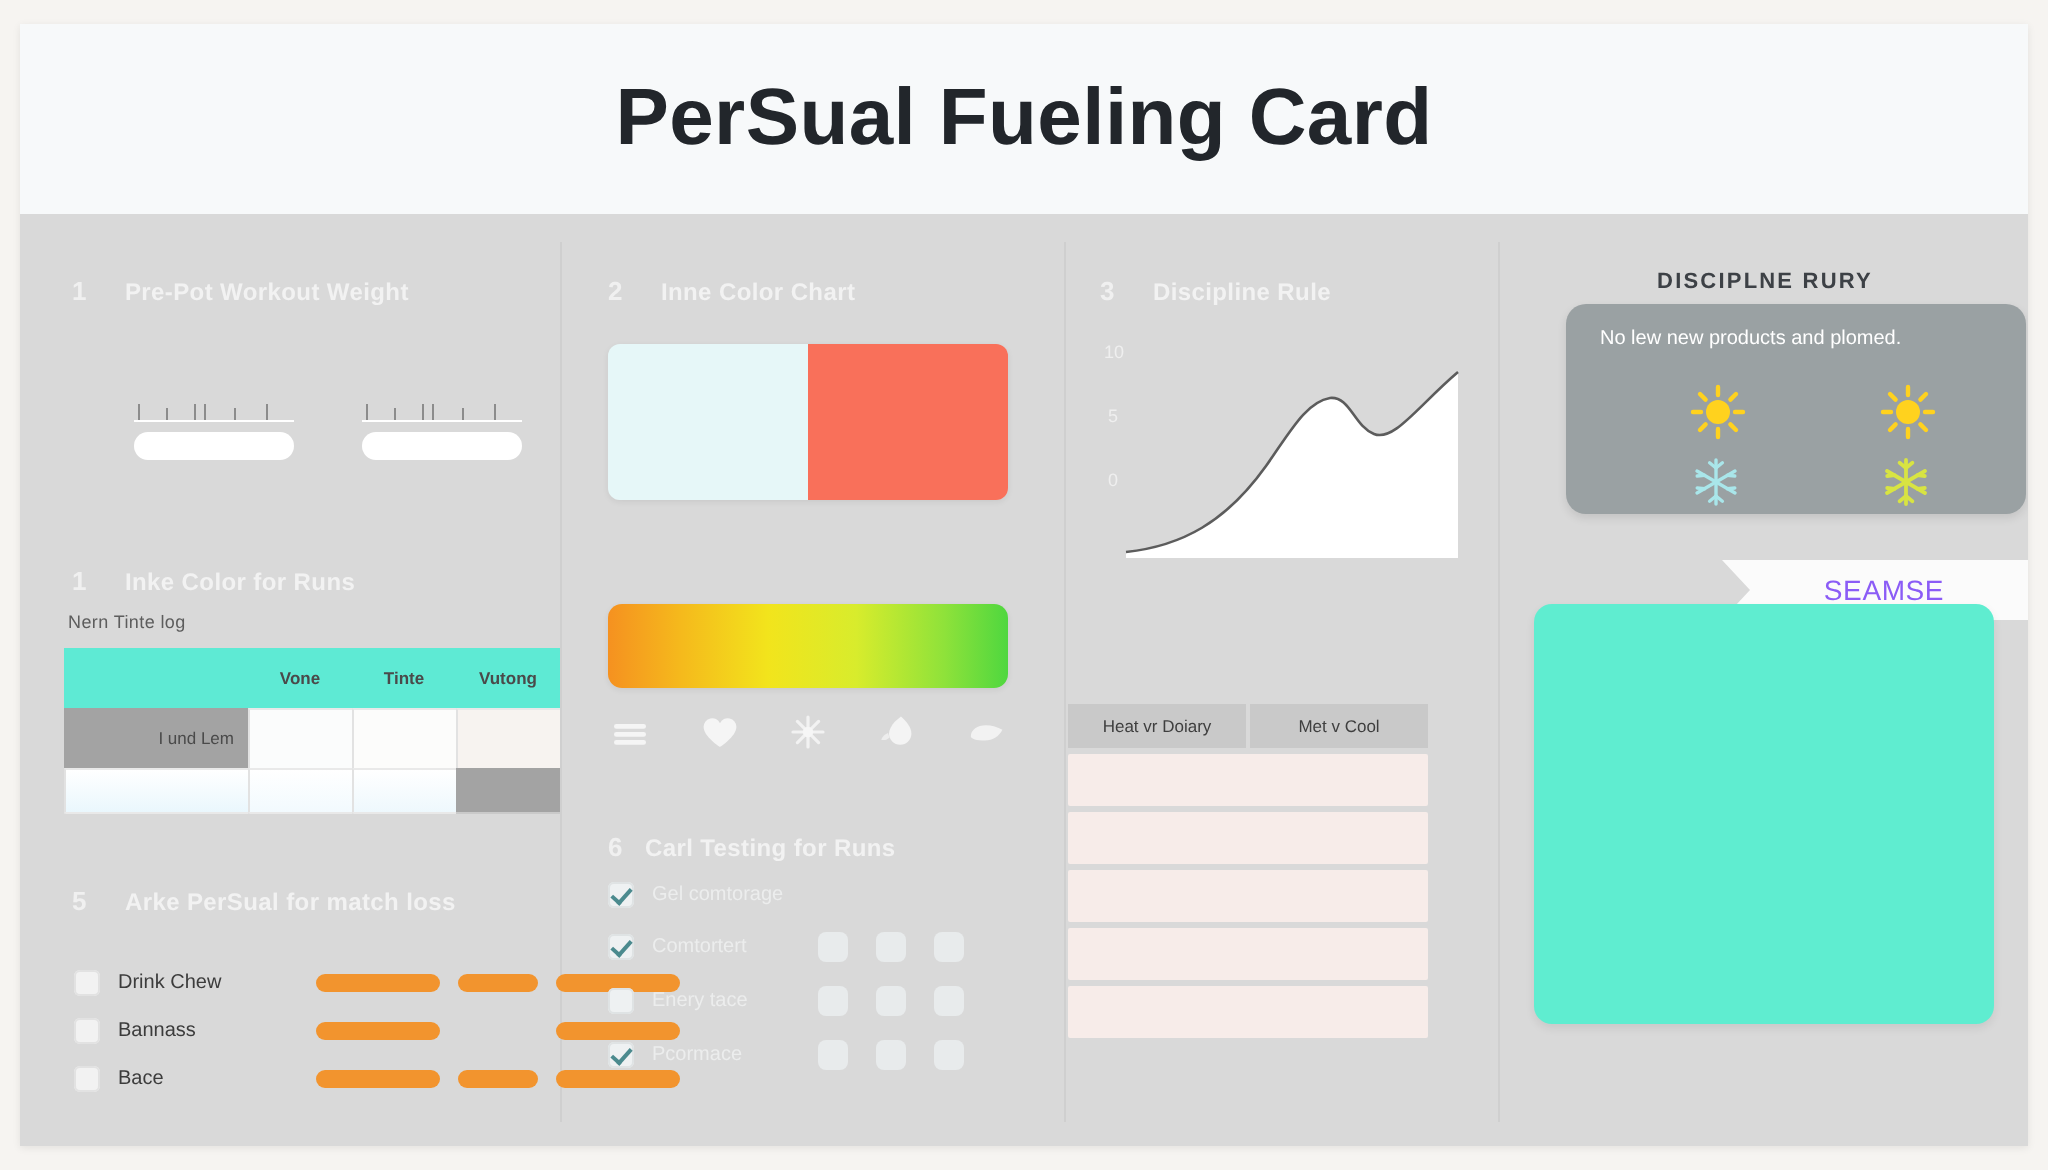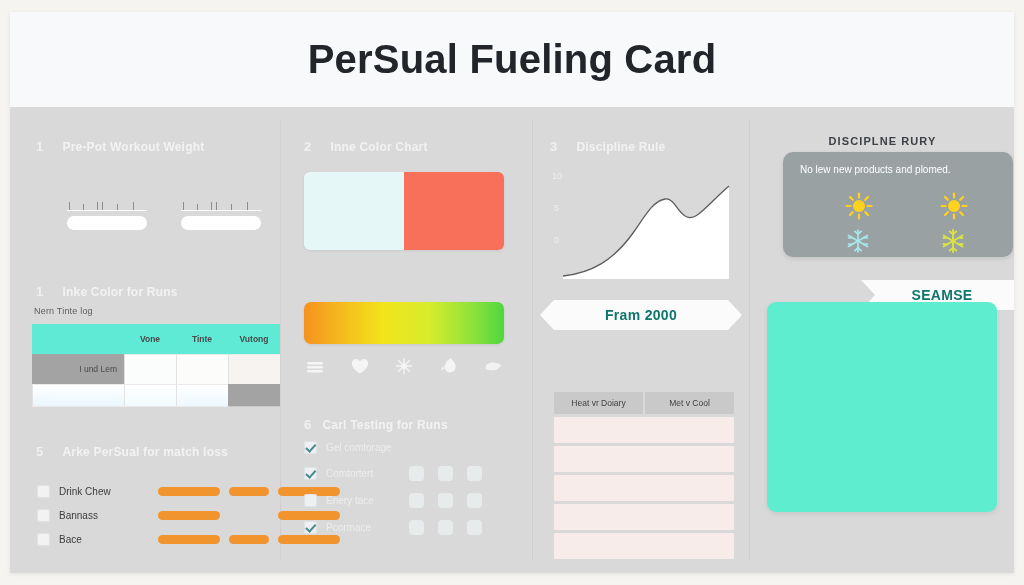--- a/index.html
+++ b/index.html
@@ -97,21 +97,21 @@
   .sqrow{position:absolute;display:flex;gap:14px;}
   .sq{width:15px;height:15px;border-radius:4px;background:#e8ebec;}
 
   
   .col3{position:absolute;left:524px;top:0;width:215px;height:466px;}
   .chart{position:absolute;}
   .yax{position:absolute;font-size:9px;color:#efefef;}
   .ribbon{
     position:absolute;height:30px;background:#fbfbfb;
     display:flex;align-items:center;justify-content:center;
-    font-size:14px;font-weight:bold;color:#0f766e;letter-spacing:.3px;
+    font-size:14px;font-weight:normal;color:#8b5cf6;letter-spacing:.3px;
     box-shadow:0 1px 3px rgba(0,0,0,.08);
   }
   .ribbon.notchL{clip-path:polygon(0 0,100% 0,100% 100%,0 100%,14px 50%);}
   .ribbon.notchLR{clip-path:polygon(14px 0,calc(100% - 14px) 0,100% 50%,calc(100% - 14px) 100%,14px 100%,0 50%);}
   .tbl3{position:absolute;width:180px;}
   .tbl3 .hrow{display:flex;gap:2px;}
   .tbl3 .hcell{
     flex:1;height:22px;background:#c9c9c9;display:flex;align-items:center;justify-content:center;
     font-size:8.5px;color:#3f3f3f;
   }
@@ -356,25 +356,22 @@
       <div class="yax" style="left:20px;top:96px;">5</div>
       <div class="yax" style="left:20px;top:128px;">0</div>
 
       <div class="chart" style="left:27px;top:54px;">
         <svg width="172" height="120" viewBox="0 0 172 120">
           <path d="M2 115 C 30 112, 52 100, 72 72 C 84 55, 92 40, 104 38 C 114 37, 116 52, 126 56 C 136 60, 148 42, 168 25 L 168 118 L 2 118 Z" fill="#ffffff"></path>
           <path d="M2 115 C 30 112, 52 100, 72 72 C 84 55, 92 40, 104 38 C 114 37, 116 52, 126 56 C 136 60, 148 42, 168 25" fill="none" stroke="#5c5c5c" stroke-width="1.3"></path>
         </svg>
       </div>
 
-      <div class="ribbon notchLR" style="left:6px;top:193px;width:202px;">
-        <span>Fram 2000</span>
-      </div>
-
-      <div class="tbl3" style="left:20px;top:245px;margin-top:40px;">
+
+      <div class="tbl3" style="left:0;top:245px;">
         <div class="hrow">
           <div class="hcell">Heat vr Doiary</div>
           <div class="hcell">Met v Cool</div>
         </div>
         <div class="rows">
           <div class="row"></div>
           <div class="row"></div>
           <div class="row"></div>
           <div class="row"></div>
           <div class="row"></div>

